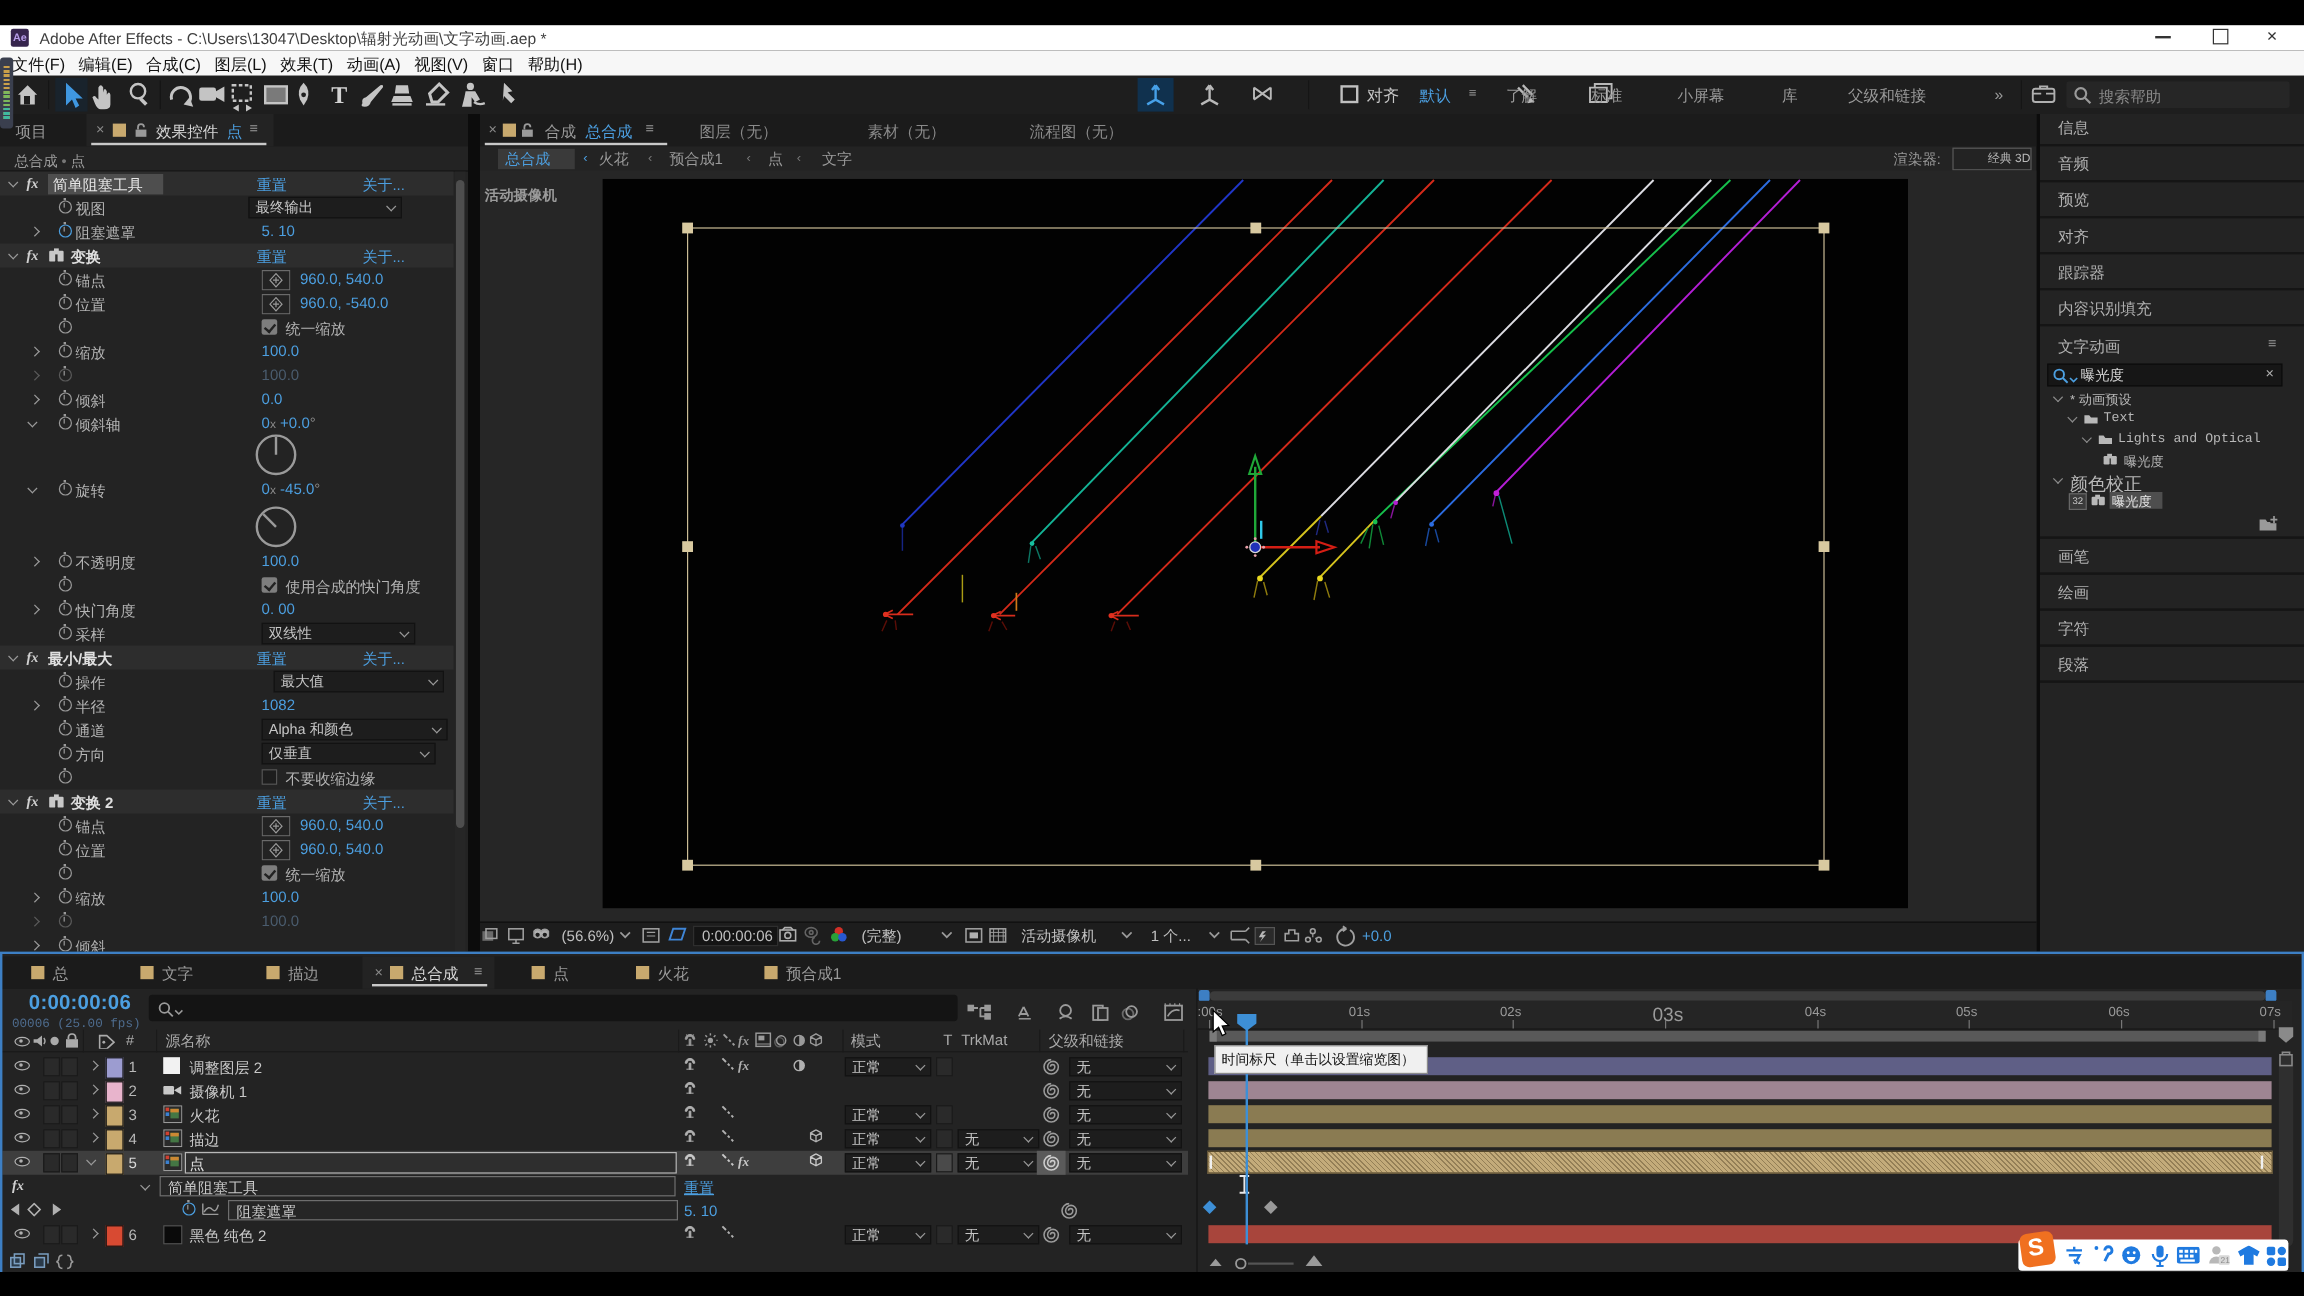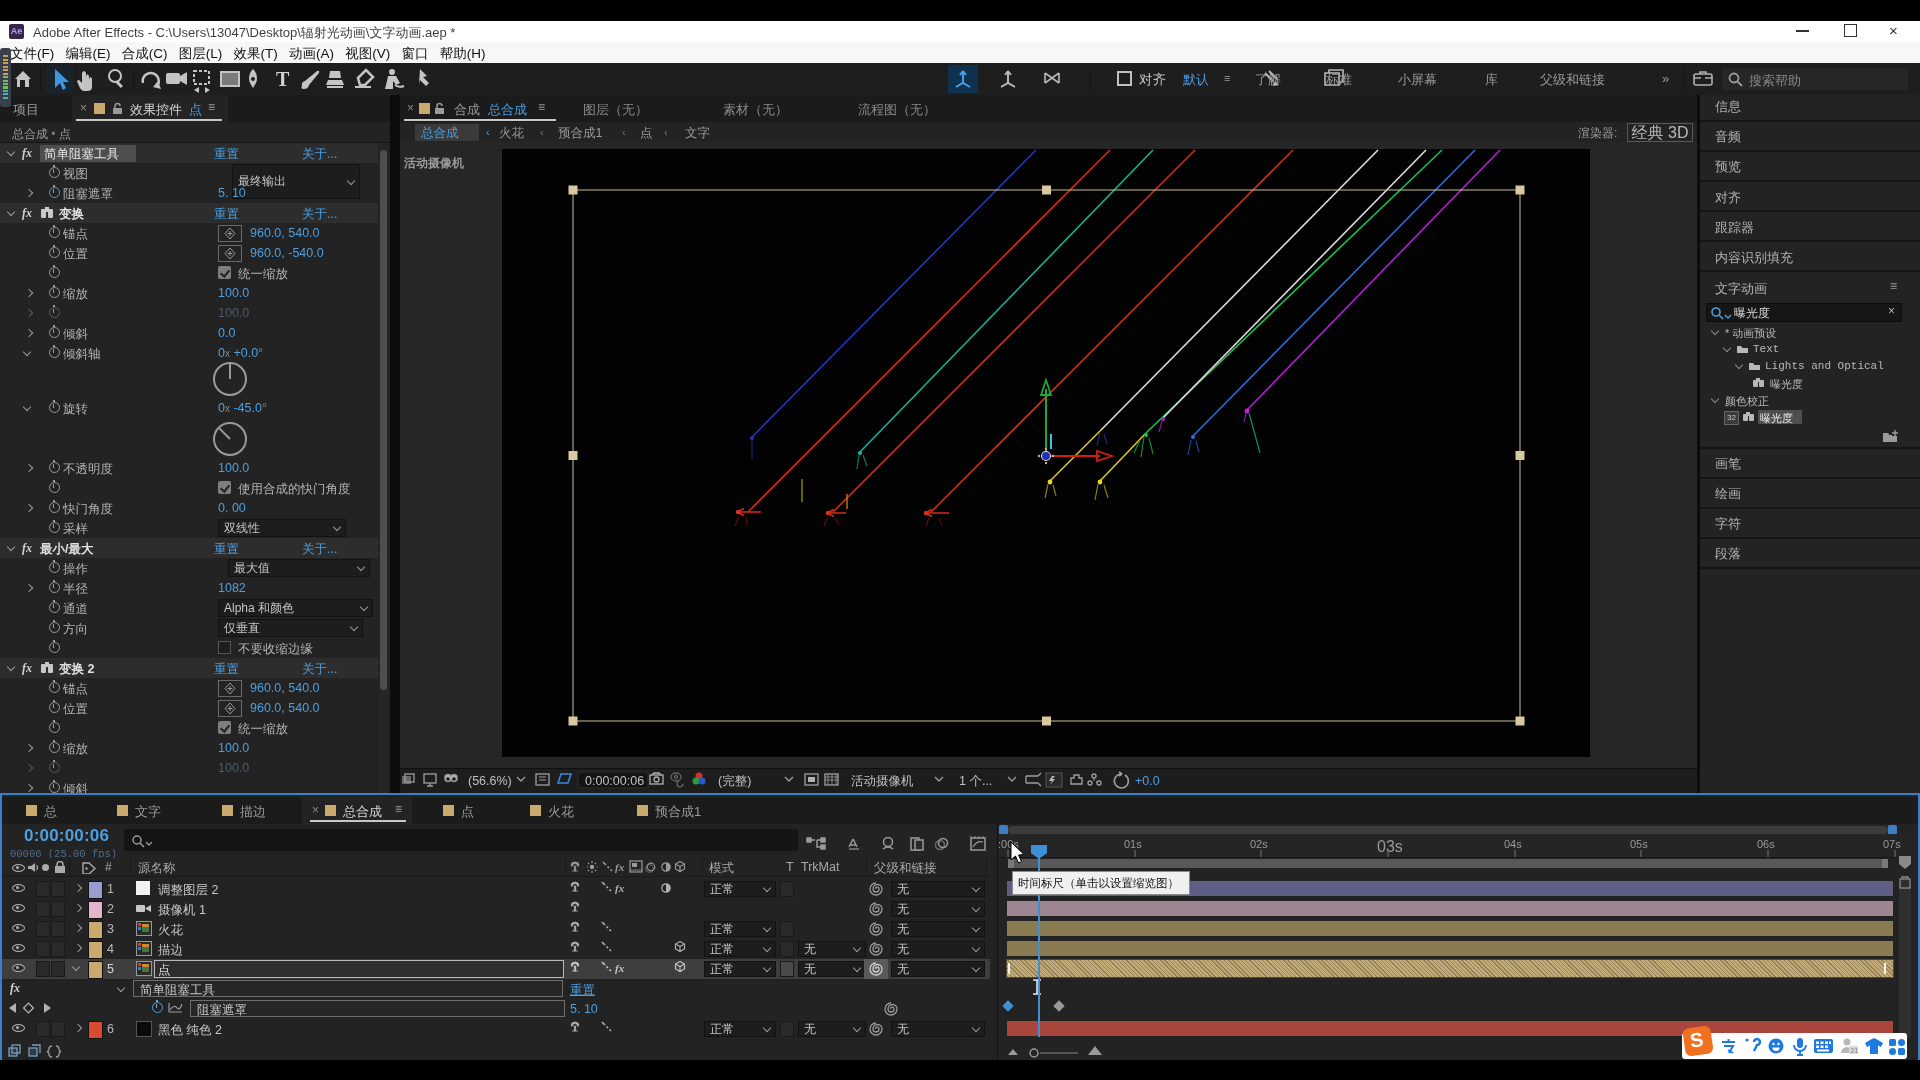--- a/index.html
+++ b/index.html
@@ -141,21 +141,21 @@
   <div class="a" style="left:8px;top:54px">
       <span class="chs"></span>
     </div>
   <div class="a fxi" style="left:22px;top:51px">fx</div>
   <div class="a" style="left:40px;top:50px;width:96px;height:17px;background:#4e4e4e"></div>
   <div class="a" style="left:44px;top:51px;font-size:12.5px;color:#e8e8e8">简单阻塞工具</div>
   <div class="a blu" style="left:214px;top:51px;font-size:12.5px">重置</div>
   <div class="a blu" style="left:302px;top:51px;font-size:12.5px">关于...</div>
   <div class="sw" style="left:49px;top:72px"></div>
   <div class="a" style="left:63px;top:71px;font-size:12.5px;color:#b4b4b4">视图</div>
-  <div class="dd" style="left:232px;top:69px;width:128px;height:35px">最终输出<span class="ch"></span></div>
+  <div class="dd" style="left:207px;top:69px;width:128px;height:18px">最终输出<span class="ch"></span></div>
   <div class="a" style="left:26px;top:95px">
       <span class="chr"></span>
     </div>
   <div class="sw" style="left:49px;top:92px;border-color:#4c9fe0"></div>
   <div class="a" style="left:63px;top:91px;font-size:12.5px;color:#b4b4b4">阻塞遮罩</div>
   <div class="a blu" style="left:218px;top:91px;font-size:12.5px">5. 10</div>
   <div class="a" style="left:0;top:108px;width:378px;height:20px;background:#2d2d2d"></div>
   <div class="a" style="left:8px;top:114px">
       <span class="chs"></span>
     </div>
@@ -341,21 +341,21 @@
   <div class="a" style="left:21px;top:30px;font-size:12.5px;color:#4c9fe0">总合成</div>
   <div class="a" style="left:86px;top:31px;font-size:11px;color:#4c9fe0">‹</div>
   <div class="a" style="left:99px;top:30px;font-size:12.5px;color:#9a9a9a">火花</div>
   <div class="a" style="left:140px;top:31px;font-size:11px;color:#777">‹</div>
   <div class="a" style="left:158px;top:30px;font-size:12.5px;color:#9a9a9a">预合成1</div>
   <div class="a" style="left:222px;top:31px;font-size:11px;color:#777">‹</div>
   <div class="a" style="left:240px;top:30px;font-size:12.5px;color:#9a9a9a">点</div>
   <div class="a" style="left:264px;top:31px;font-size:11px;color:#777">‹</div>
   <div class="a" style="left:285px;top:30px;font-size:12.5px;color:#9a9a9a">文字</div>
   <div class="a" style="left:1178px;top:30px;font-size:12px;color:#9a9a9a">渲染器:</div>
-  <div class="a" style="left:1227px;top:28px;width:64px;height:17px;border:1px solid #5a5a5a;font-size:16px;color:#b8b8b8;text-align:center;line-height:17px">经典 3D</div>
+  <div class="a" style="left:1227px;top:28px;width:64px;height:17px;border:1px solid #5a5a5a;font-size:10px;color:#b8b8b8;text-align:right;line-height:17px">经典 3D</div>
 
   <div class="a" style="left:0;top:47px;width:1297px;height:626px;background:#262626"></div>
   <div class="a" style="left:4px;top:60px;font-size:12px;color:#9a9a9a;font-weight:bold">活动摄像机</div>
   <svg class="a" style="left:102px;top:54px" width="1088" height="608">
     <rect x="0" y="0" width="1088" height="608" fill="#020202"></rect>
 
     <g stroke-width="1.6" fill="none">
       <line x1="250" y1="288" x2="534" y2="1" stroke="#2036c8"></line>
       <line x1="246" y1="363" x2="608" y2="1" stroke="#d42a1a"></line>
       <line x1="358" y1="303" x2="651" y2="1" stroke="#14b396"></line>
@@ -531,21 +531,21 @@
   <div class="a" style="left:65px;top:265px;font-size:11px;color:#b8b8b8;font-family:'Liberation Mono',monospace">Lights and Optical</div>
   <svg class="a" style="left:52px;top:283px" width="14" height="11">
       <rect x="1" y="2" width="5" height="7" rx="1" fill="#b8b8b8"></rect>
       <rect x="7" y="2" width="5" height="7" rx="1" fill="#b8b8b8"></rect>
       <rect x="4" y="0" width="4" height="4" fill="#b8b8b8"></rect>
     </svg>
   <div class="a" style="left:70px;top:282px;font-size:11px;color:#b8b8b8">曝光度</div>
   <div class="a" style="left:12px;top:301px">
       <span class="chs" style="border-color:#8a8a8a"></span>
     </div>
-  <div class="a" style="left:25px;top:299px;font-size:11px;color:#b8b8b8">颜色校正</div>
+  <div class="a" style="left:25px;top:299px;font-size:15px;color:#b8b8b8">颜色校正</div>
   <div class="a" style="left:24px;top:316px;width:13px;height:12px;background:#3a3a3a;border:1px solid #666;font-size:8px;color:#ccc;text-align:center;line-height:12px">32</div>
   <svg class="a" style="left:42px;top:317px" width="14" height="11">
       <rect x="1" y="2" width="5" height="7" rx="1" fill="#b8b8b8"></rect>
       <rect x="7" y="2" width="5" height="7" rx="1" fill="#b8b8b8"></rect>
       <rect x="4" y="0" width="4" height="4" fill="#b8b8b8"></rect>
     </svg>
   <div class="a" style="left:58px;top:315px;width:44px;height:14px;background:#4e4e4e"></div>
   <div class="a" style="left:60px;top:316px;font-size:11px;color:#e8e8e8">曝光度</div>
   <svg class="a" style="left:182px;top:335px" width="16" height="13">
       <path d="M1 3 h5 l1.5 2 h7.5 v7 h-14 Z" fill="#9a9a9a"></path>

